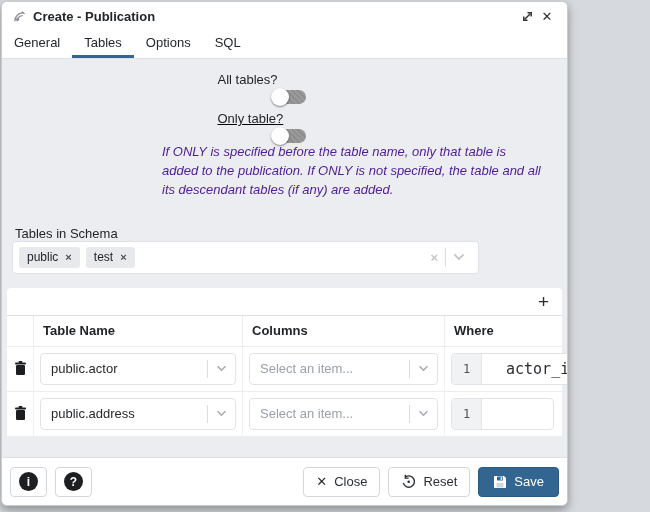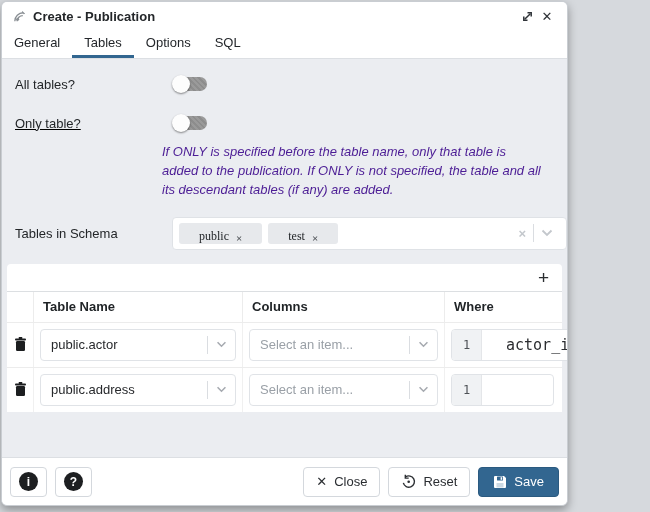--- a/index.html
+++ b/index.html
@@ -16,21 +16,21 @@
   .title-text{ font-size:13px; font-weight:bold; color:#232629; flex:1; }
   .win-btn{ width:20px; height:20px; display:flex; align-items:center; justify-content:center; cursor:pointer; color:#2f3338; }
   .win-btn svg{ display:block; }
   .close-glyph{ font-size:13px; font-weight:bold; color:#2f3338; }
   
   .tabbar{ height:29px; background:#fff; display:flex; align-items:stretch; padding:0 0; border-bottom:1px solid #dcdfe3; flex:0 0 auto; }
   .tab{ padding:0 12px; font-size:13px; color:#24272b; display:flex; align-items:center; border-bottom:3px solid transparent; cursor:pointer; }
   .tab.active{ border-bottom-color:#326690; font-weight:400; }
   
   .content{ flex:1 1 auto; position:relative; background:#ebedf1; }
-  .frow{ display:flex; align-items:center; }
+  .frow{ display:flex; align-items:center;flex-direction:column; }
   .flabel{ width:160px; padding-left:13px; font-size:13px; color:#232629; flex:0 0 auto; }
   .row-alltables{ margin-top:13px; height:24px; }
   .row-onlytable{ margin-top:15px; height:24px;text-decoration:underline; }
   
   .switch{ position:relative; width:37px; height:20px; cursor:pointer; flex:0 0 auto; margin-left:10px; }
   .switch .track{
     position:absolute; left:2px; top:3px; width:33px; height:14px; border-radius:7px;
     background:repeating-linear-gradient(45deg,#9a9a9a 0 2px,#8d8d8d 2px 4px);
   }
   .switch .knob{
@@ -40,21 +40,21 @@
   .helptext{
     margin:8px 26px 0 160px; font-size:13px; font-style:italic; color:#4c1d95; line-height:1.45;
   }
   .row-schema{ margin-top:17px; align-items:flex-start; }
   .row-schema .flabel{ padding-top:9px; }
   .multiselect{
     margin-left:10px; width:467px; height:33px; background:#fff; border:1px solid #dfe2e6;
     border-radius:4px; display:flex; align-items:center; padding:0 6px; cursor:text;
   }
   .chips{ flex:1; display:flex; gap:6px; }
-  .chip{ background:#e7e9ec; border-radius:3px; height:21px; display:flex; align-items:flex-end; padding:0 20px; font-size:12px; color:#232629;font-family:Liberation Serif, serif; }
+  .chip{ background:#e7e9ec; border-radius:3px; height:21px; display:flex; align-items:center; padding:0 8px; font-size:12px; color:#232629; }
   .chip-x{ margin-left:7px; font-size:11px; font-weight:bold; color:#4b4f54; cursor:pointer; }
   .ms-clear{ color:#c3c7cc; font-size:13px; font-weight:bold; padding:0 7px; cursor:pointer; }
   .ms-divider{ width:1px; height:18px; background:#dadde1; }
   .ms-chevron{ padding:0 7px; cursor:pointer; display:flex; align-items:center; }
   
   .gridpanel{ margin:14px 5px 0 5px; background:#fff; border-radius:4px 4px 0 0; }
   .grid-toolbar{ height:28px; display:flex; justify-content:flex-end; align-items:center; padding-right:10px; border-bottom:1px solid #dcdfe2; }
   .add-btn{ font-size:19px; color:#2b2e31; line-height:1; cursor:pointer; padding:0 3px; }
   .grid-head, .grid-row{ display:grid; grid-template-columns:27px 209px 202px 1fr; }
   .grid-head{ height:30px; }

